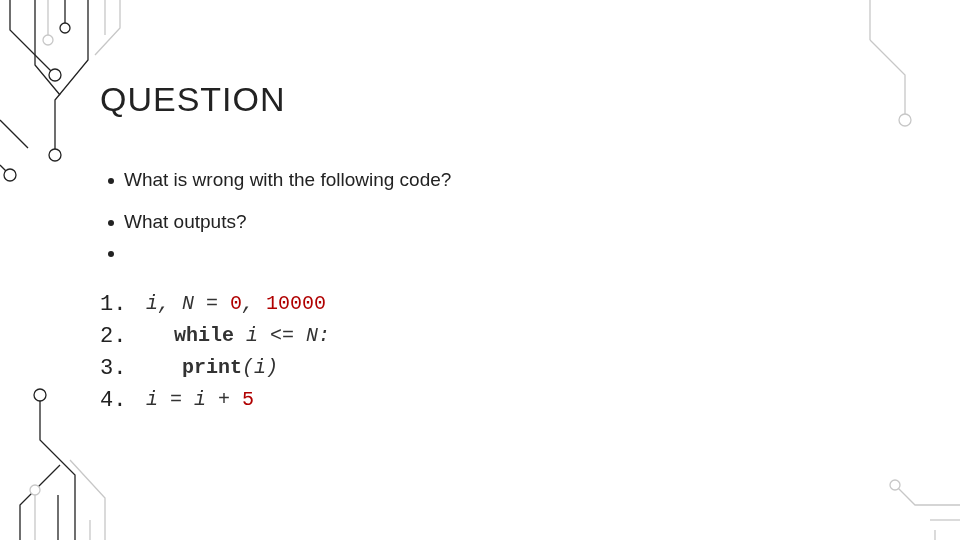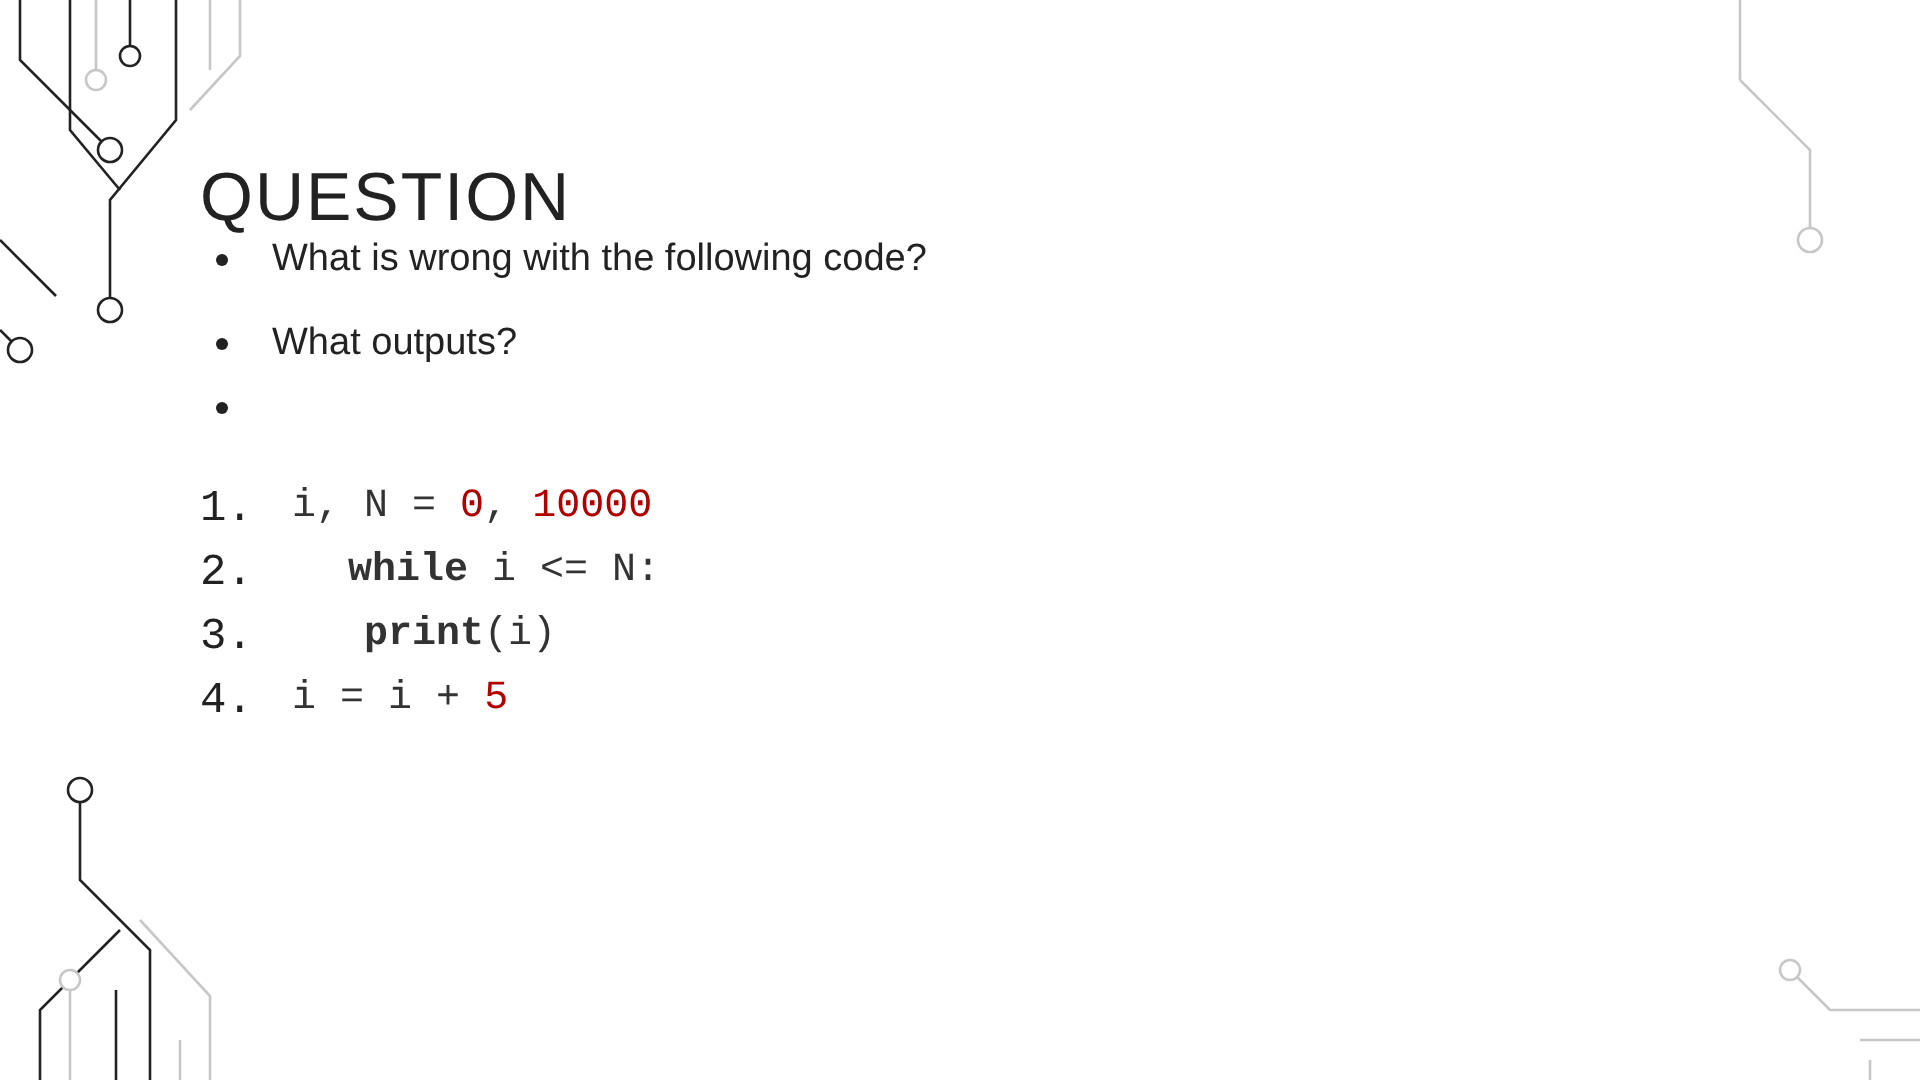--- a/index.html
+++ b/index.html
@@ -12,27 +12,27 @@
   .slide {
     position: absolute;
     inset: 0;
     padding: 80px 0 0 100px;
   }
   .title {
     font-size: 34px;
     font-weight: 400;
     letter-spacing: 1px;
     color: #222;
+    margin-bottom: 50px;
   }
   .bullets { margin-left: 8px; }
   .bullet {
     display: flex;
     align-items: baseline;
     margin-bottom: 20px;
-    gap: 12px;
   }
   .bullet .dot {
     width: 6px; height: 6px;
     border-radius: 50%;
     background: #222;
     margin-right: 10px;
     position: relative;
     top: -2px;
     flex: none;
   }
@@ -46,21 +46,21 @@
     font-size: 20px;
     line-height: 1.45;
     color: #222;
   }
   .code-row { display: flex; }
   .ln {
     width: 46px;
     font-family: "Courier New", Courier, monospace;
     font-size: 22px;
   }
-  .tok-n   { color: #333; }
+  .tok-n   { color: #333; font-style: italic; }
   .tok-k   { color: #333; font-weight: bold; margin-left: 28px; }
   .tok-num { color: #b00000; }
   .tok-call{ color: #333; font-weight: bold; font-family: Liberation Mono, monospace; }
 
   
   svg.deco { position: absolute; inset: 0; width: 960px; height: 540px; pointer-events: none; }
   .stroke-d { stroke: #222; stroke-width: 1.3; fill: none; }
   .stroke-l { stroke: #c7c7c7; stroke-width: 1.3; fill: none; }
   .node-d  { fill: #fff; stroke: #222; stroke-width: 1.3; }
   .node-l  { fill: #fff; stroke: #c7c7c7; stroke-width: 1.3; }

